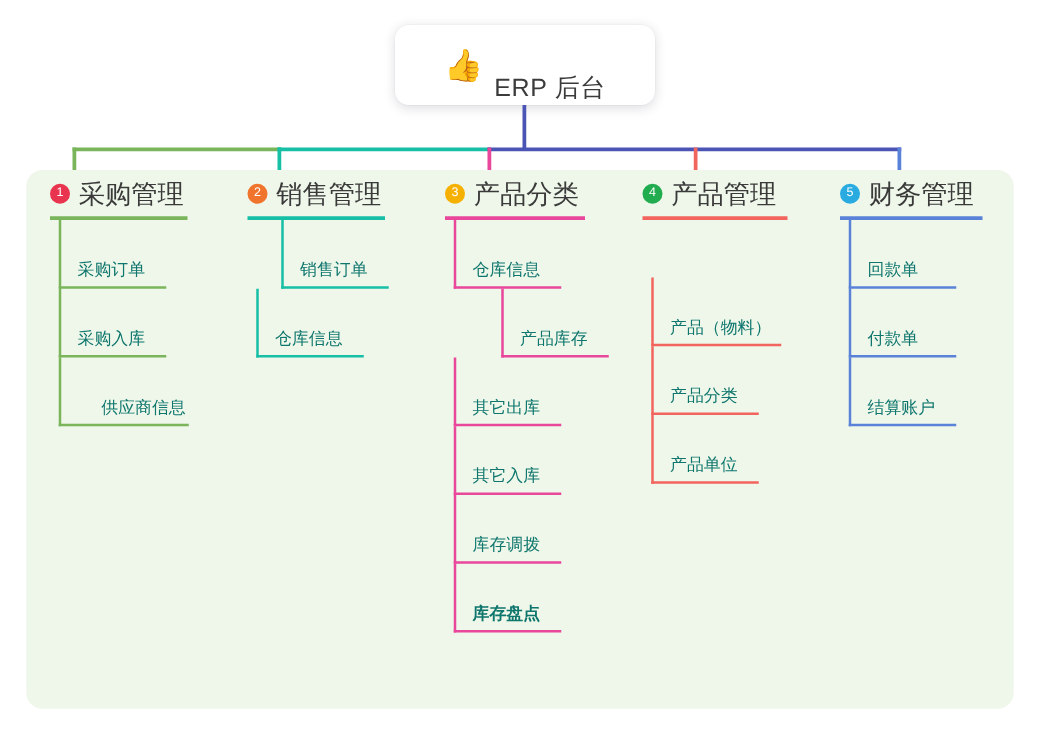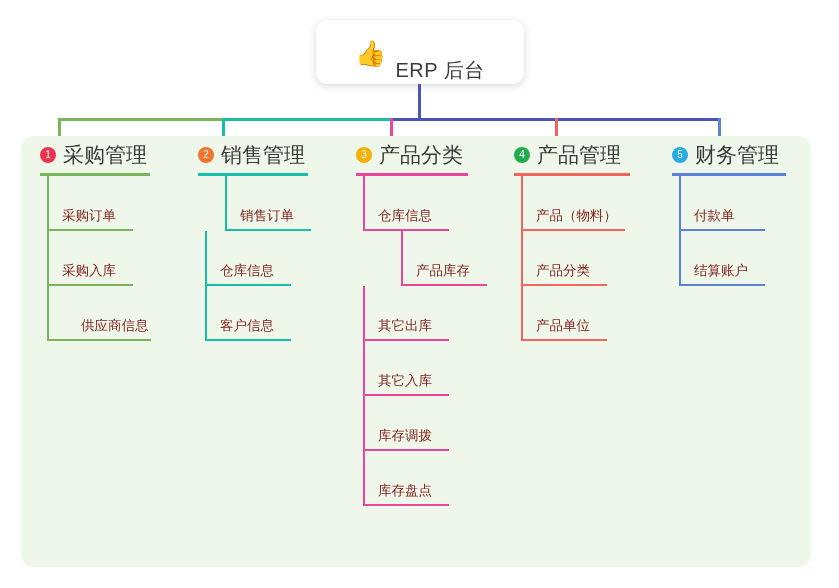--- a/index.html
+++ b/index.html
@@ -135,21 +135,21 @@
     border-bottom-width: 2px;
     border-bottom-style: solid;
     box-sizing: border-box;
     display: flex;
     align-items: flex-end;
     padding: 0 0 5px 13px;
     white-space: nowrap;
   }
   .item-label {
     font-size: 13.5px;
-    color: #7f1d1d;
+    color: #0f766e;
     position: relative;
     top: 1px;
   }
   
   .col-3 .col-rule { width: 112px; }
   .col-4 .col-rule { width: 116px; }
   .col-5 .col-rule { width: 114px; }
 </style>
 </head>
 <body>
@@ -195,23 +195,20 @@
         <span class="col-title">销售管理</span>
       </div>
       <div class="col-rule" style="background: rgb(22, 191, 165);"></div>
       <div class="items">
         <div class="item" style="border-left-color: rgb(22, 191, 165); border-bottom-color: rgb(22, 191, 165); width: 86px; margin-left: 20px;">
           <span class="item-label">销售订单</span>
         </div>
         <div class="item" style="border-left-color: rgb(22, 191, 165); border-bottom-color: rgb(22, 191, 165); width: 86px;">
           <span class="item-label">仓库信息</span>
         </div>
-        <div class="item" style="border-left-color: rgb(22, 191, 165); border-bottom-color: rgb(22, 191, 165); width: 86px;">
-          <span class="item-label">客户信息</span>
-        </div>
       </div>
     </div>
     <div class="column col-3">
       <div class="col-header">
         <span class="badge" style="background: rgb(245, 176, 0);">3</span>
         <span class="col-title">产品分类</span>
       </div>
       <div class="col-rule" style="background: rgb(232, 71, 156);"></div>
       <div class="items">
         <div class="item" style="border-left-color: rgb(232, 71, 156); border-bottom-color: rgb(232, 71, 156); width: 86px;">
@@ -222,51 +219,54 @@
         </div>
         <div class="item" style="border-left-color: rgb(232, 71, 156); border-bottom-color: rgb(232, 71, 156); width: 86px;">
           <span class="item-label">其它出库</span>
         </div>
         <div class="item" style="border-left-color: rgb(232, 71, 156); border-bottom-color: rgb(232, 71, 156); width: 86px;">
           <span class="item-label">其它入库</span>
         </div>
         <div class="item" style="border-left-color: rgb(232, 71, 156); border-bottom-color: rgb(232, 71, 156); width: 86px;">
           <span class="item-label">库存调拨</span>
         </div>
-        <div class="item" style="border-left-color: rgb(232, 71, 156); border-bottom-color: rgb(232, 71, 156); width: 86px;">
+        <div class="item" style="border-left-color: rgb(232, 71, 156); border-bottom-color: rgb(232, 71, 156); width: 86px; font-weight: bold;">
           <span class="item-label">库存盘点</span>
         </div>
       </div>
     </div>
     <div class="column col-4">
       <div class="col-header">
         <span class="badge" style="background: rgb(34, 172, 80);">4</span>
         <span class="col-title">产品管理</span>
       </div>
       <div class="col-rule" style="background: rgb(242, 101, 95);"></div>
       <div class="items">
-        <div class="item" style="border-left-color: rgb(242, 101, 95); border-bottom-color: rgb(242, 101, 95); width: 104px;">
+        <div class="item" style="border-left-color: rgb(242, 101, 95); border-bottom-color: rgb(242, 101, 95); width: 104px; margin-top: 46px;">
           <span class="item-label">产品（物料）</span>
         </div>
         <div class="item" style="border-left-color: rgb(242, 101, 95); border-bottom-color: rgb(242, 101, 95); width: 86px;">
           <span class="item-label">产品分类</span>
         </div>
         <div class="item" style="border-left-color: rgb(242, 101, 95); border-bottom-color: rgb(242, 101, 95); width: 86px;">
           <span class="item-label">产品单位</span>
         </div>
       </div>
     </div>
     <div class="column col-5">
       <div class="col-header">
         <span class="badge" style="background: rgb(41, 171, 226);">5</span>
         <span class="col-title">财务管理</span>
       </div>
       <div class="col-rule" style="background: rgb(91, 130, 217);"></div>
       <div class="items">
         <div class="item" style="border-left-color: rgb(91, 130, 217); border-bottom-color: rgb(91, 130, 217); width: 86px;">
+          <span class="item-label">回款单</span>
+        </div>
+        <div class="item" style="border-left-color: rgb(91, 130, 217); border-bottom-color: rgb(91, 130, 217); width: 86px;">
           <span class="item-label">付款单</span>
         </div>
         <div class="item" style="border-left-color: rgb(91, 130, 217); border-bottom-color: rgb(91, 130, 217); width: 86px;">
           <span class="item-label">结算账户</span>
         </div>
       </div>
     </div>
   </div>
 
 </body></html>

